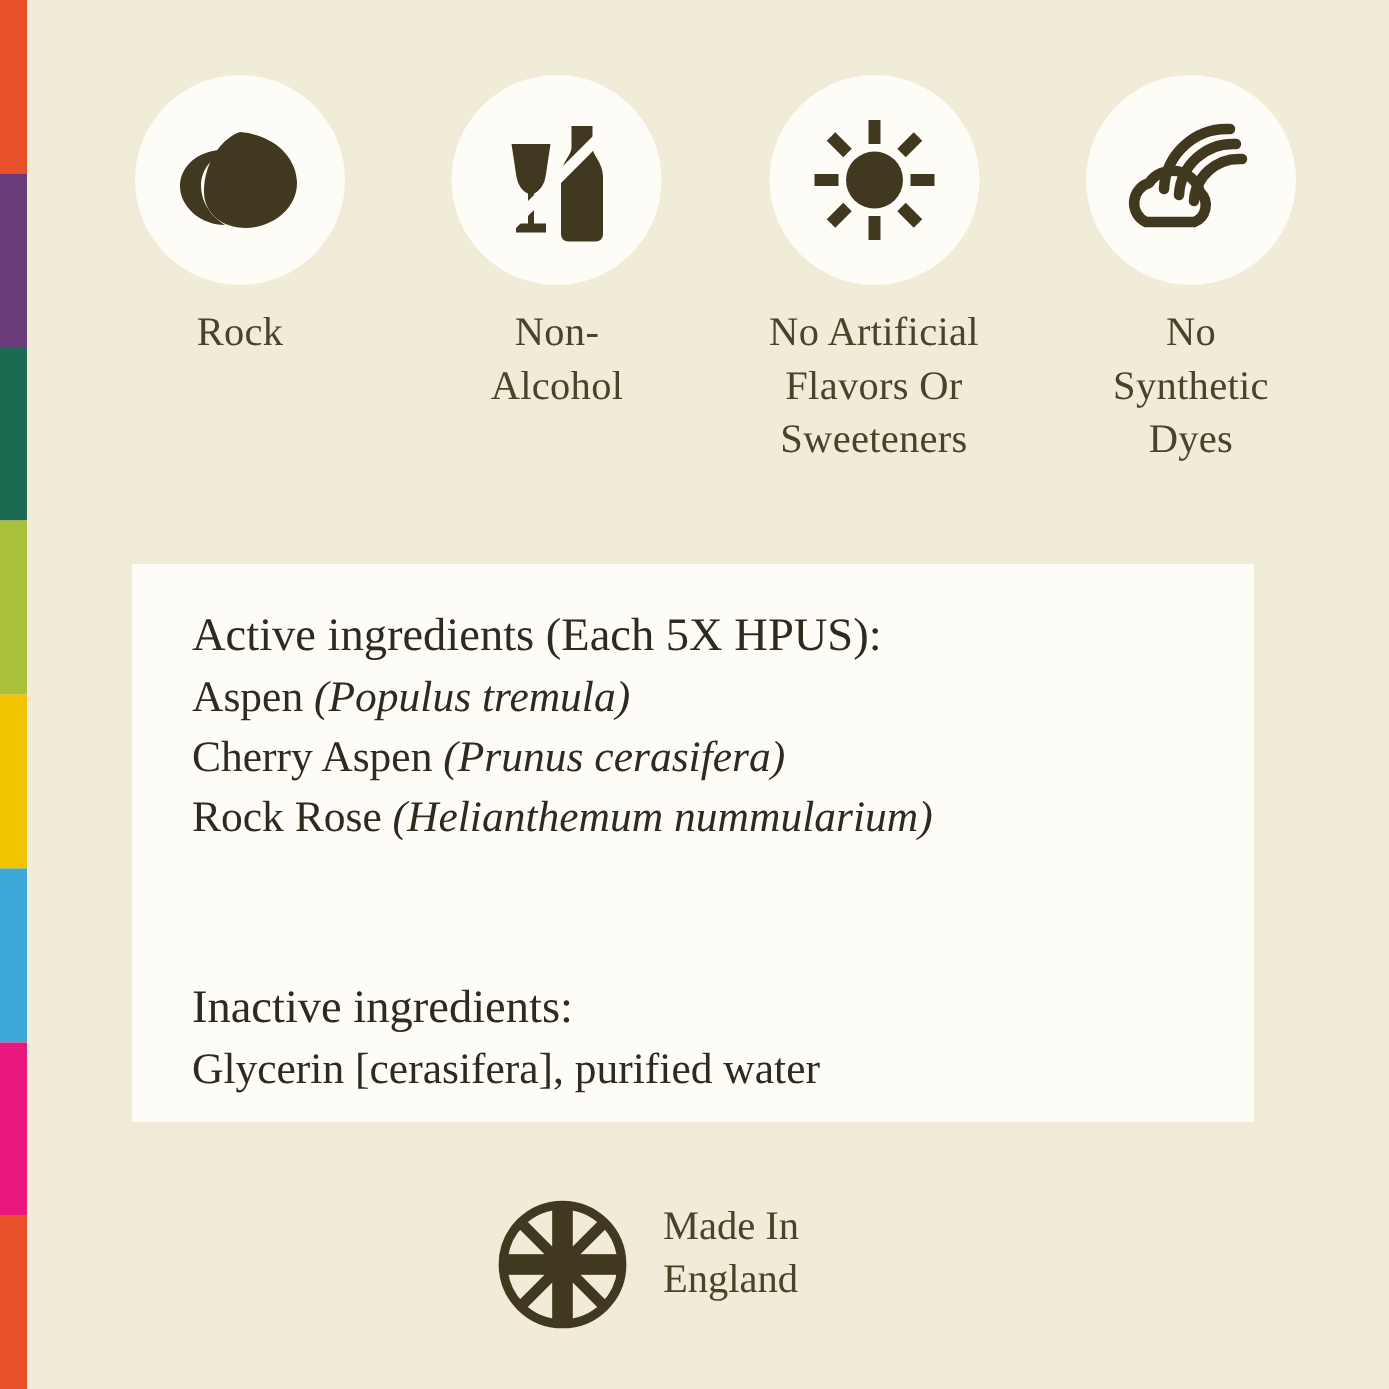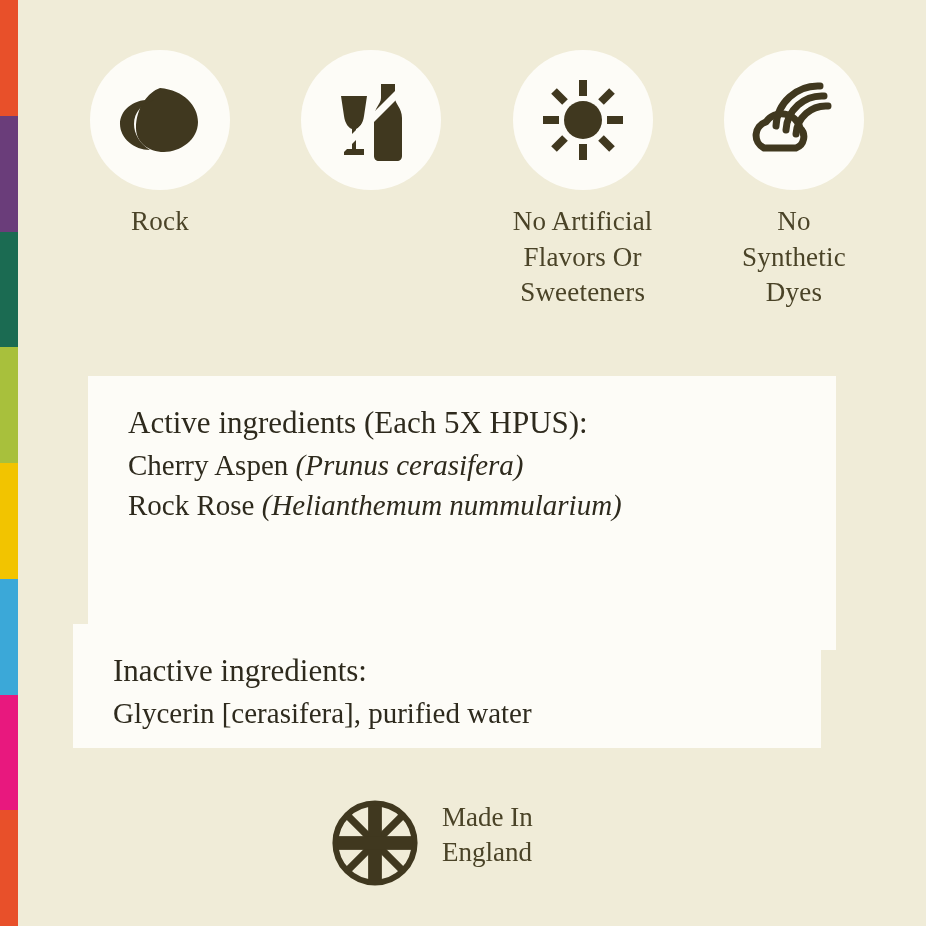--- a/index.html
+++ b/index.html
@@ -77,21 +77,21 @@
     box-sizing: border-box;
     padding: 26px 40px 24px 40px;
   }
   #panel-active {
     left: 88px;
     top: 376px;
     width: 748px;
     height: 274px;
   }
   #panel-inactive {
-    left: 73px;
+    left: 88px;
     top: 624px;
     width: 748px;
     height: 124px;
   }
   .panel-title {
     font-size: 31px;
     line-height: 1.33;
     color: #2e2a1d;
     margin: 0 0 2px 0;
     font-weight: normal;
@@ -163,20 +163,21 @@
         <svg width="100" height="100" viewBox="0 0 100 100">
           <g fill="#40381f">
 
             <path d="M60 14 h14 v14 c0 6 7 10 7 20 v38 c0 3-2 5-5 5 H58 c-3 0-5-2-5-5 V48 c0-10 7-14 7-20 Z"></path>
 
             <path d="M20 26 h26 l-3 20 c-1 8-5 12-8 13 v20 h8 v6 H23 v-6 h8 V59 c-3-1-7-5-8-13 Z"></path>
           </g>
           <line x1="14" y1="86" x2="86" y2="14" stroke="#fdfcf7" stroke-width="7"></line>
         </svg>
       </div>
+      <div class="badge-label">Non-<br>Alcohol</div>
     </div>
 
     <div class="badge">
       <div class="badge-circle">
         <svg width="100" height="100" viewBox="0 0 100 100">
           <circle cx="50" cy="50" r="19" fill="#40381f"></circle>
           <g stroke="#40381f" stroke-width="8" stroke-linecap="butt">
             <line x1="50" y1="10" x2="50" y2="26"></line>
             <line x1="50" y1="74" x2="50" y2="90"></line>
             <line x1="10" y1="50" x2="26" y2="50"></line>
@@ -203,20 +204,23 @@
         </svg>
       </div>
       <div class="badge-label">No<br>Synthetic<br>Dyes</div>
     </div>
 
   </div>
 
   <div class="panel" id="panel-active">
     <p class="panel-title">Active ingredients (Each 5X HPUS):</p>
     <p class="panel-line">
+      <span>Aspen </span><em>(Populus tremula)</em>
+    </p>
+    <p class="panel-line">
       <span>Cherry Aspen </span><em>(Prunus cerasifera)</em>
     </p>
     <p class="panel-line">
       <span>Rock Rose </span><em>(Helianthemum nummularium)</em>
     </p>
   </div>
 
   <div class="panel" id="panel-inactive">
     <p class="panel-title">Inactive ingredients:</p>
     <p class="panel-line">Glycerin [cerasifera], purified water</p>

